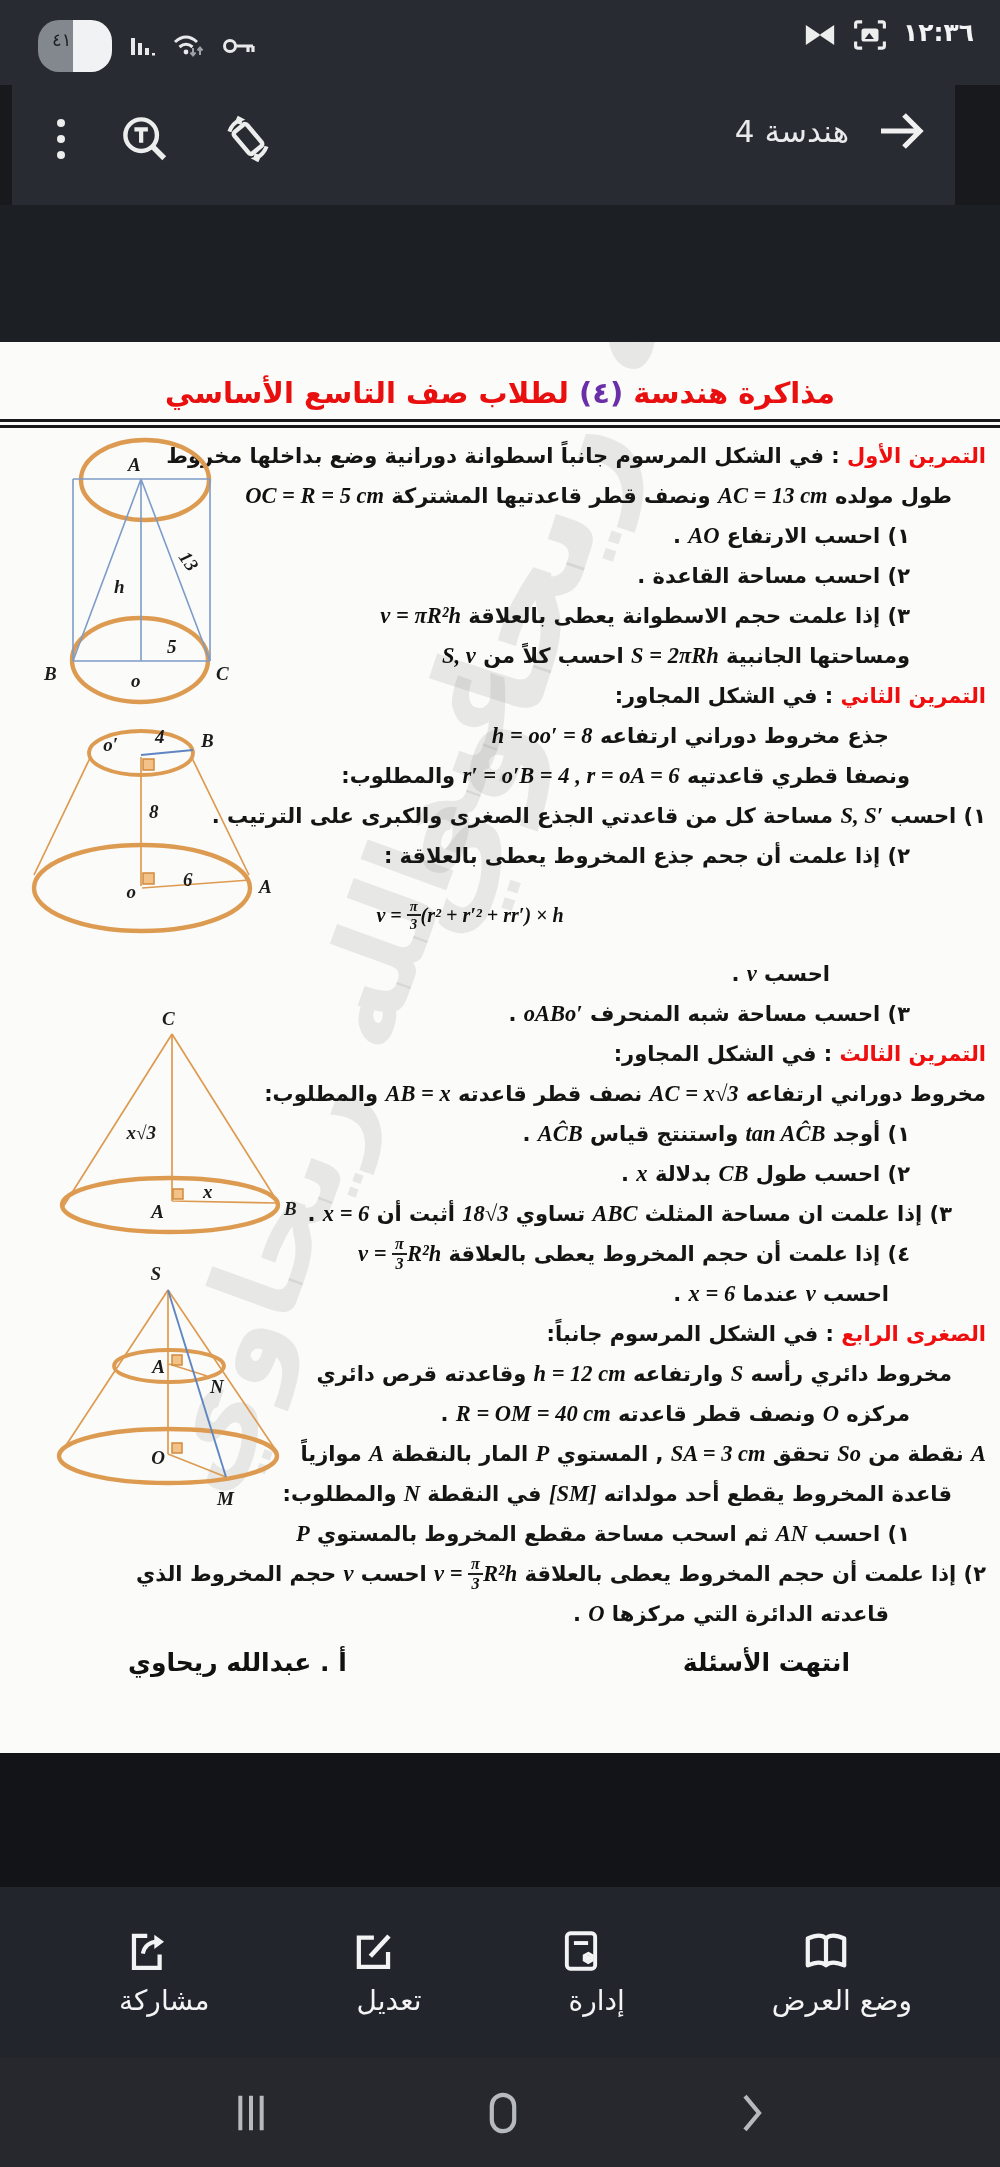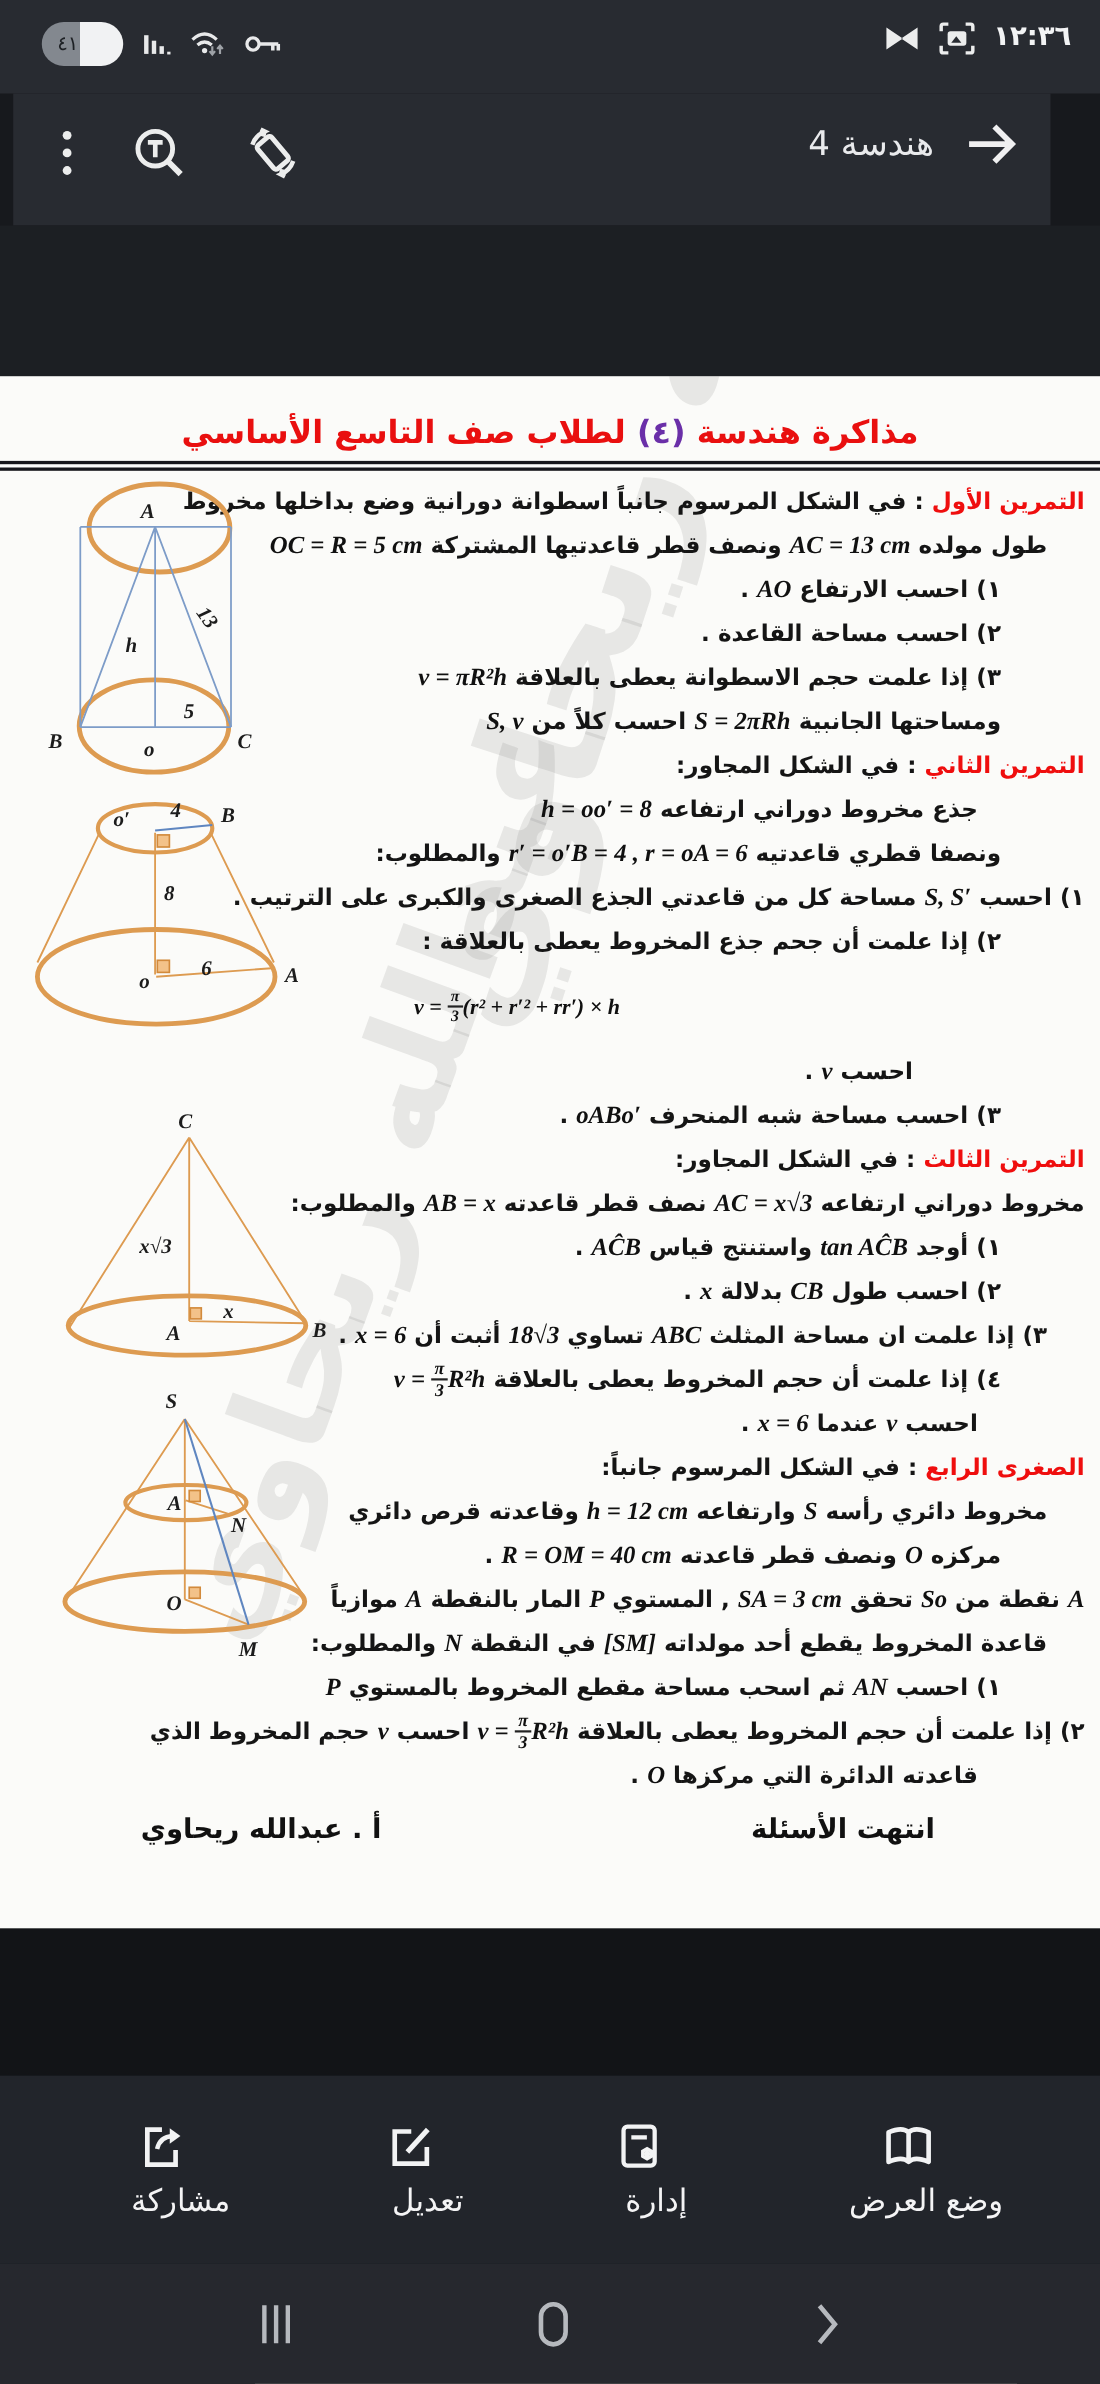--- a/index.html
+++ b/index.html
@@ -3,21 +3,21 @@
 <meta charset="utf-8">
 <style>
   html,body{margin:0;padding:0;}
   body{width:1000px;height:2167px;position:relative;overflow:hidden;
        background:#17191d;font-family:"DejaVu Sans",sans-serif;}
 
   
   .status-bar{position:absolute;top:0;left:0;width:1000px;height:85px;background:#282b31;}
   .sb-left{position:absolute;left:38px;top:20px;display:flex;align-items:center;gap:16px;direction:ltr;}
   .sb-right{position:absolute;right:26px;top:18px;display:flex;align-items:flex-start;gap:16px;direction:ltr;}
-  .battery{width:74px;height:40px;border-radius:21px;overflow:hidden;display:flex;
+  .battery{width:74px;height:52px;border-radius:21px;overflow:hidden;display:flex;
            background:linear-gradient(to right,#83888f 0 47%,#f1f2f3 47%);}
   .battery span{font-size:18px;color:#1d2024;line-height:40px;padding-left:14px;}
   .sb-time{font-size:25px;font-weight:bold;color:#f2f3f4;letter-spacing:1px;}
 
   
   .app-bar{position:absolute;top:85px;left:12px;width:943px;height:120px;background:#282b31;}
   .ab-left{position:absolute;left:42px;top:28px;display:flex;align-items:center;gap:52px;direction:ltr;}
   .ab-right{position:absolute;right:28px;top:24px;display:flex;align-items:center;gap:26px;direction:ltr;}
   .ab-title{font-size:31px;color:#e9eaec;}
   .icon-btn{display:flex;align-items:center;justify-content:center;}

